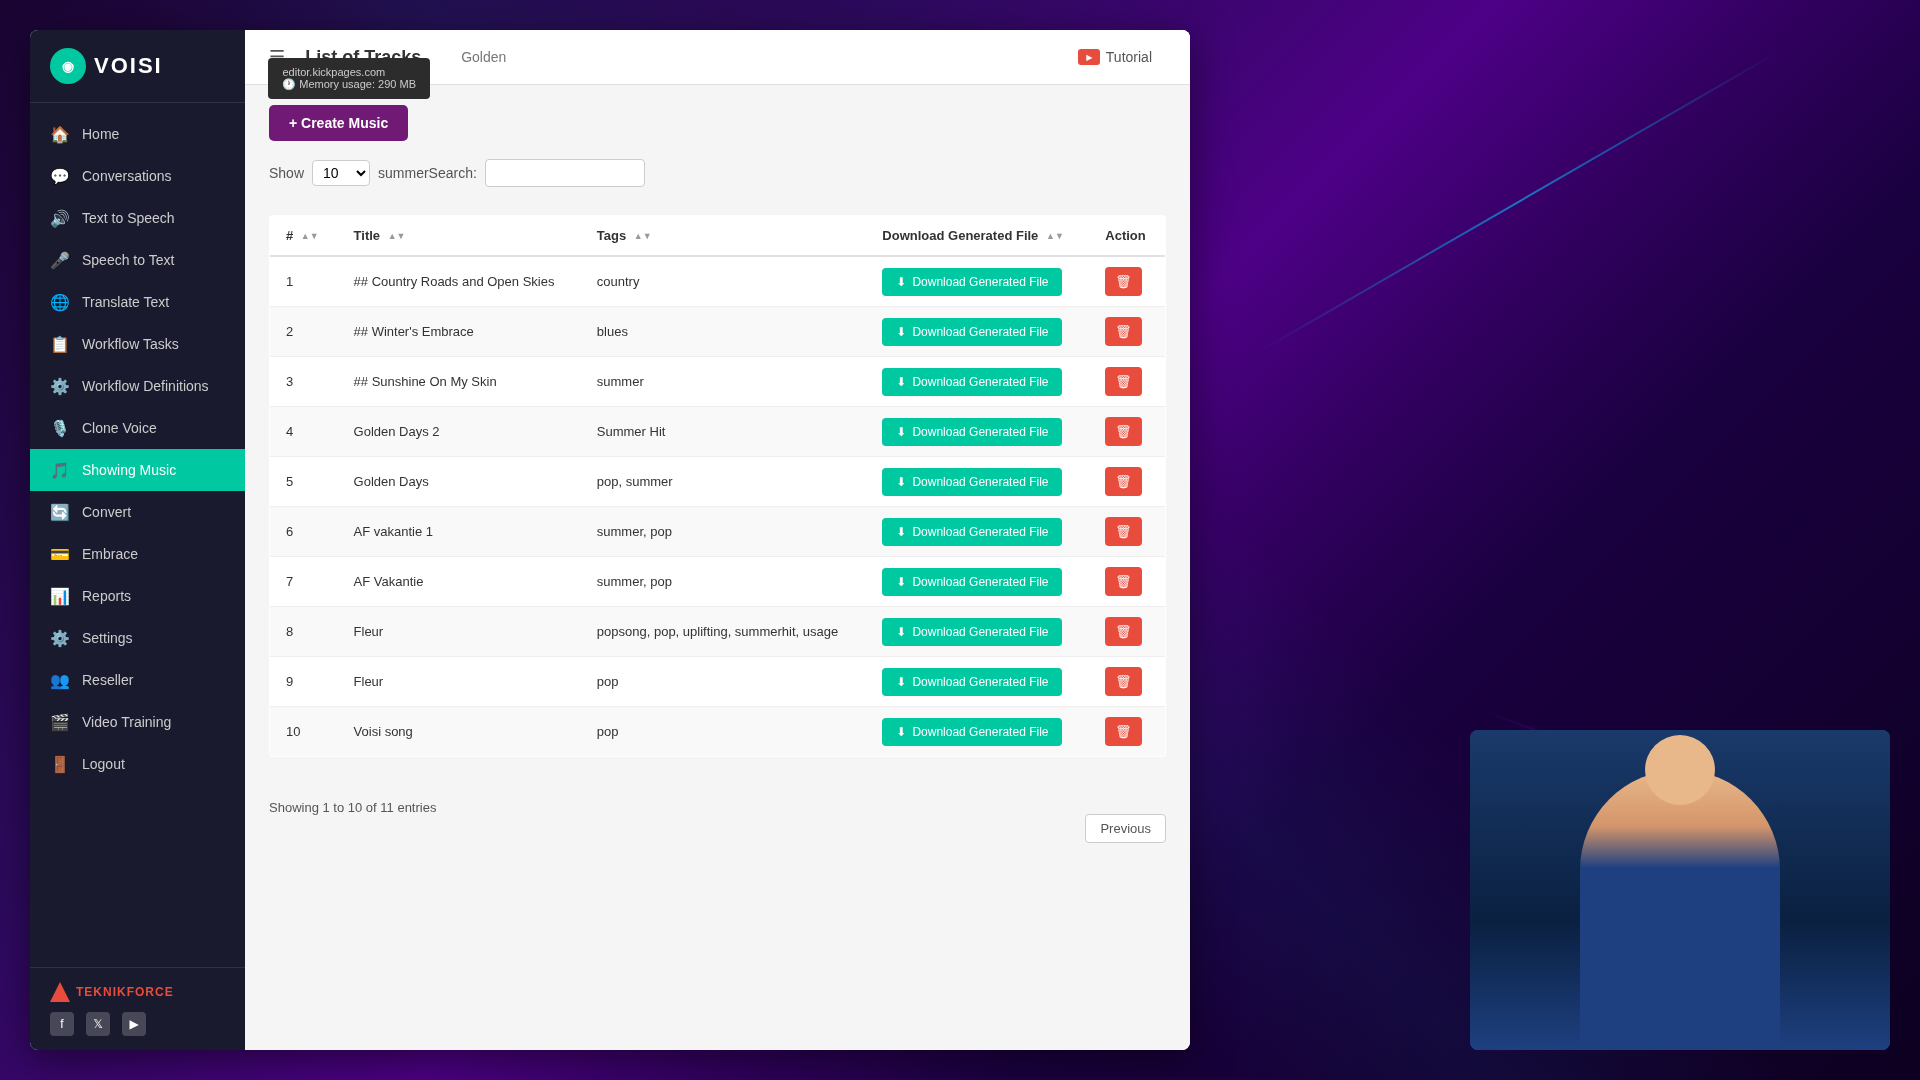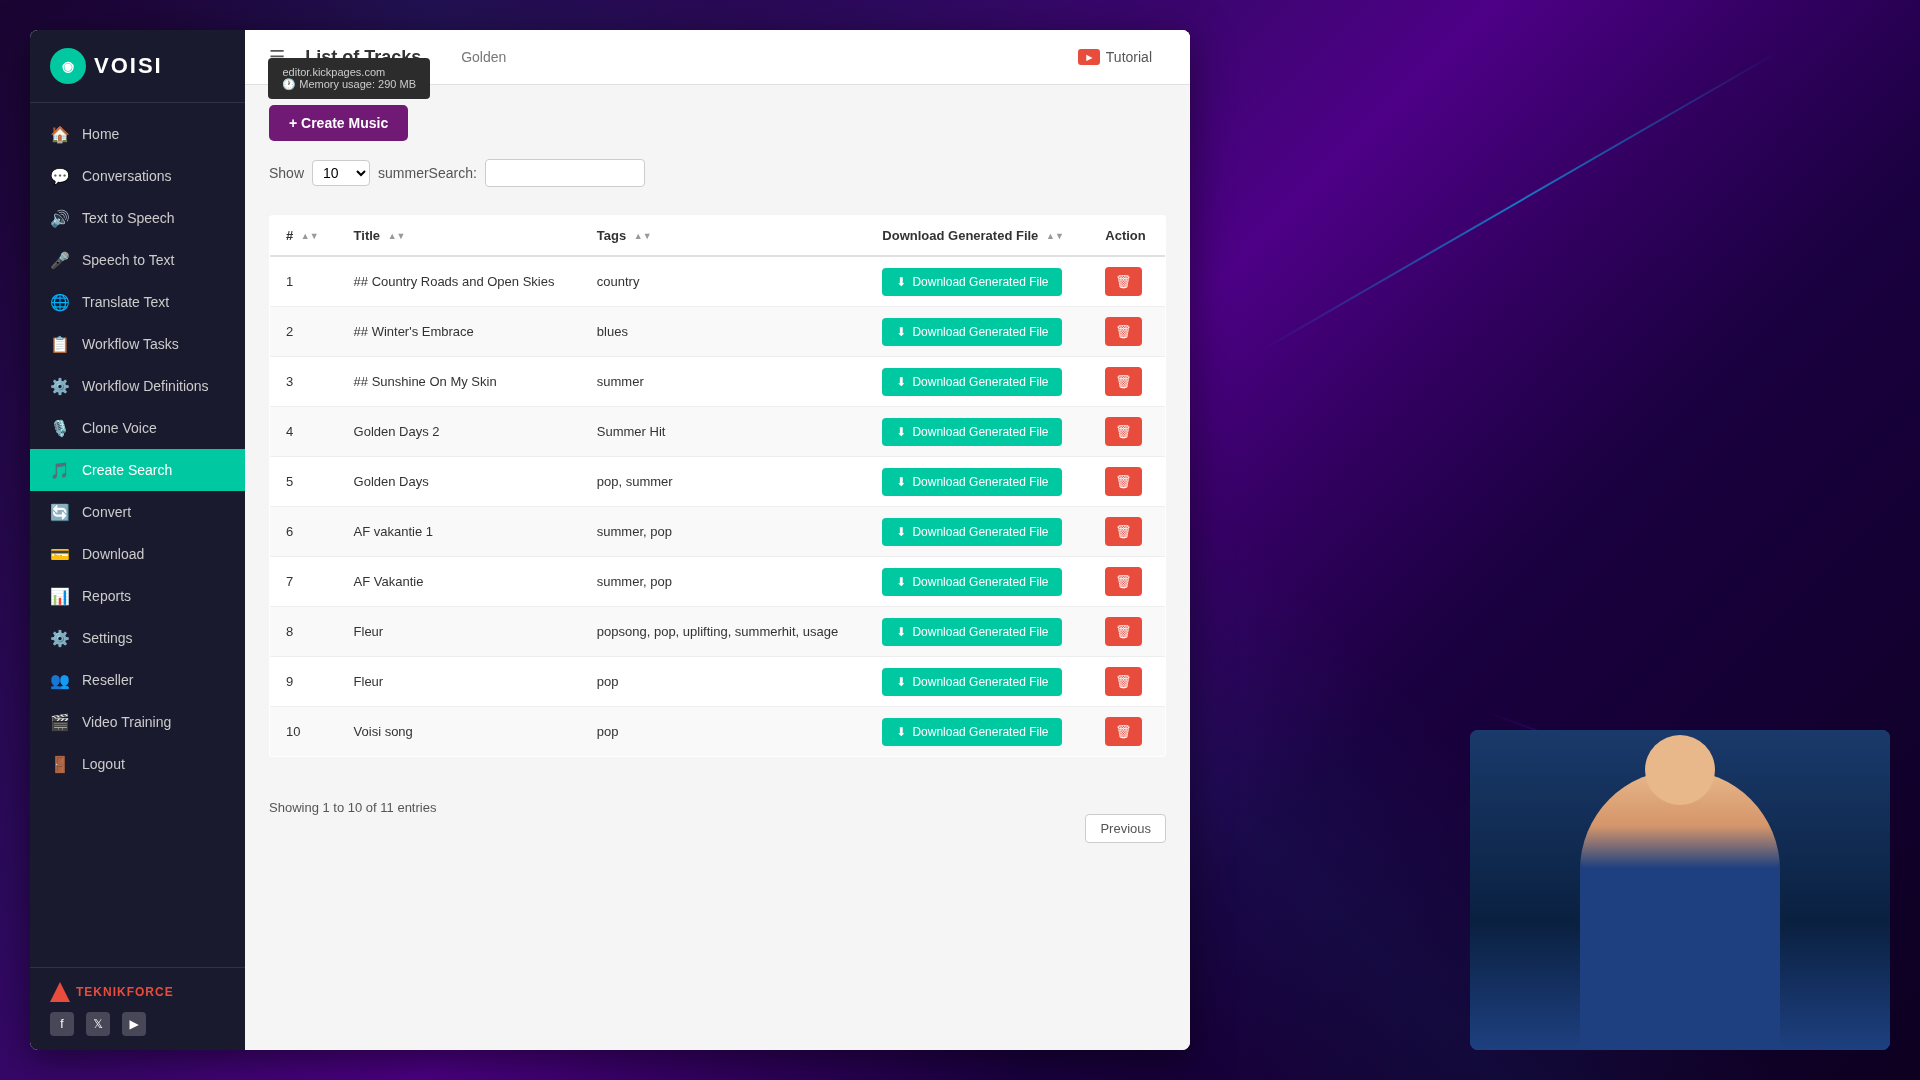--- a/index.html
+++ b/index.html
@@ -492,29 +492,29 @@
         <div class="nav-item">
       <span class="nav-icon">⚙️</span>
       <span>Workflow Definitions</span>
     </div>
         <div class="nav-item">
       <span class="nav-icon">🎙️</span>
       <span>Clone Voice</span>
     </div>
         <div class="nav-item active">
       <span class="nav-icon">🎵</span>
-      <span>Create Search</span>
+      <span>Showing Music</span>
     </div>
         <div class="nav-item">
       <span class="nav-icon">🔄</span>
       <span>Convert</span>
     </div>
         <div class="nav-item">
       <span class="nav-icon">💳</span>
-      <span>Download</span>
+      <span>Embrace</span>
     </div>
         <div class="nav-item">
       <span class="nav-icon">📊</span>
       <span>Reports</span>
     </div>
         <div class="nav-item">
       <span class="nav-icon">⚙️</span>
       <span>Settings</span>
     </div>
         <div class="nav-item">

